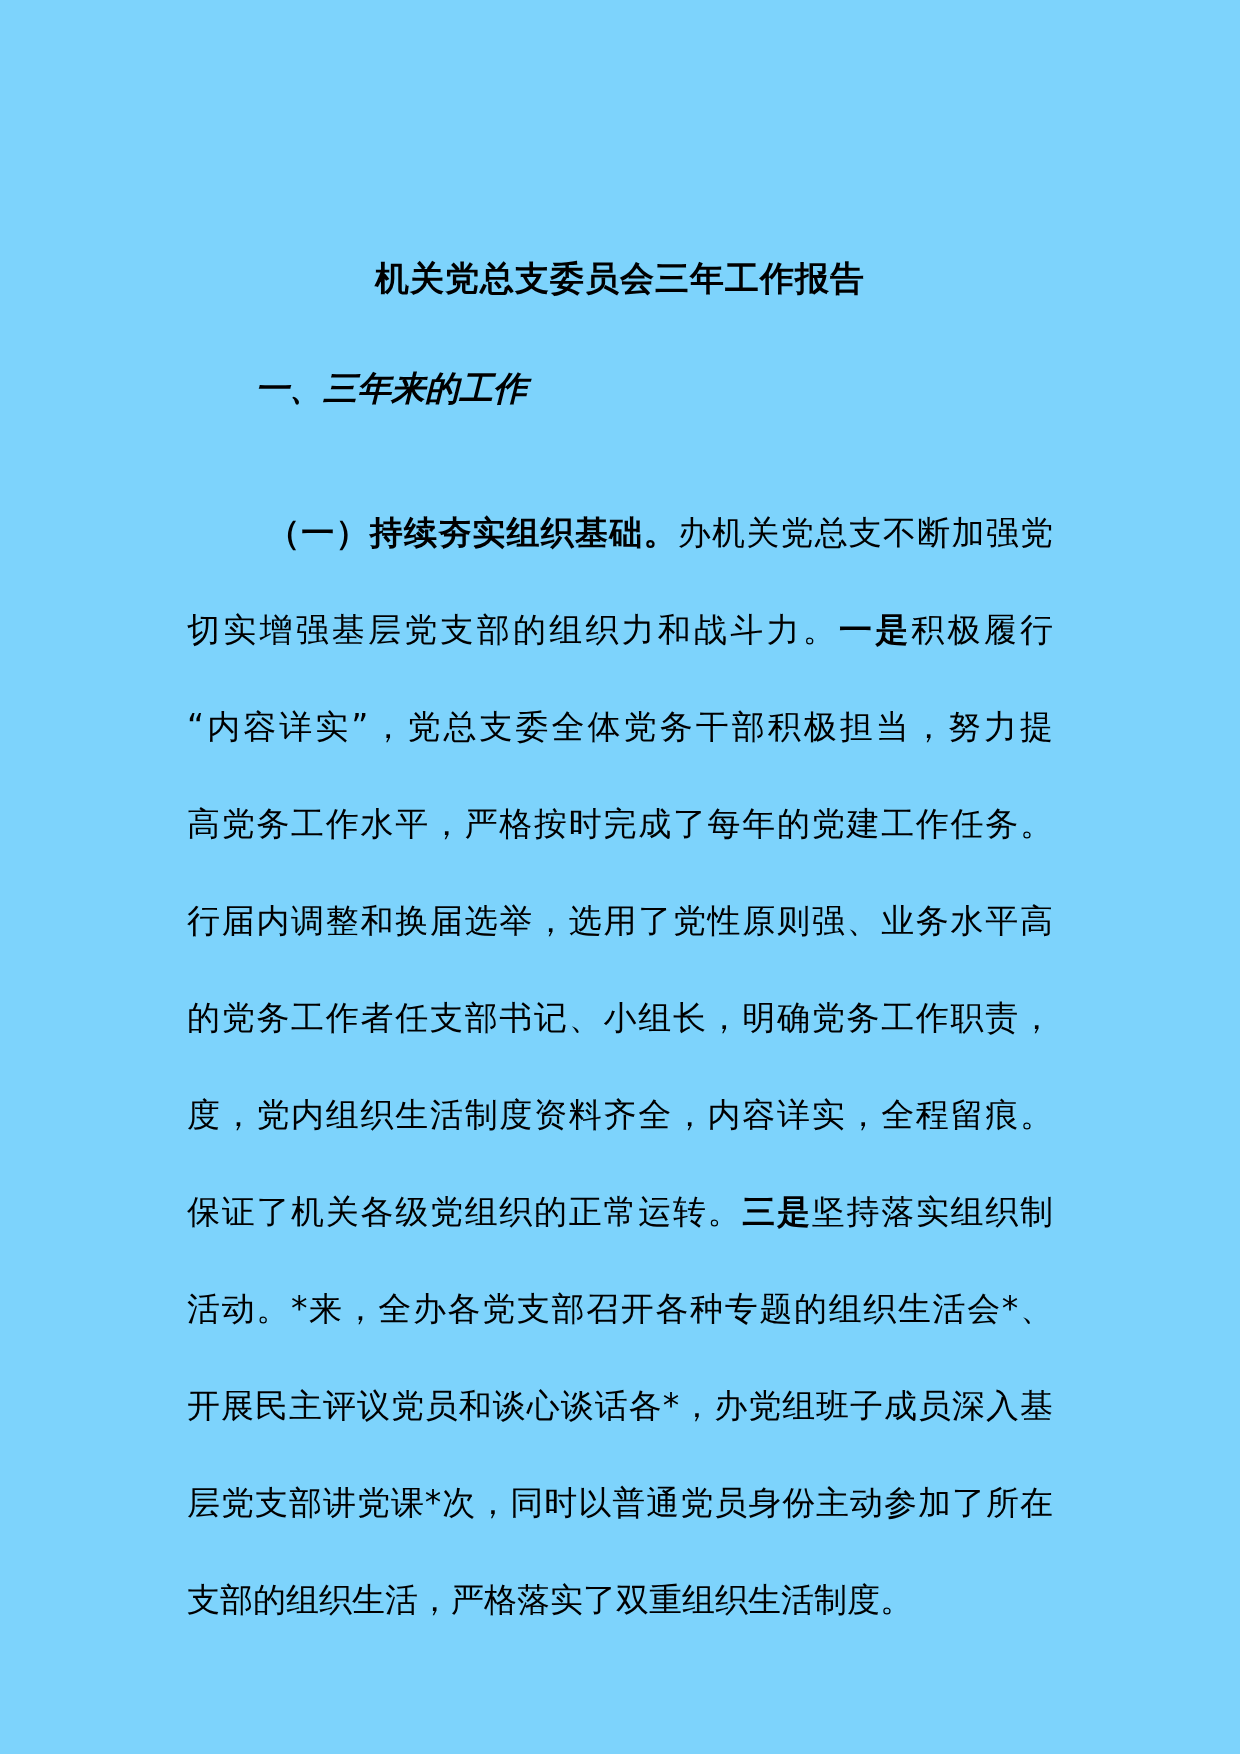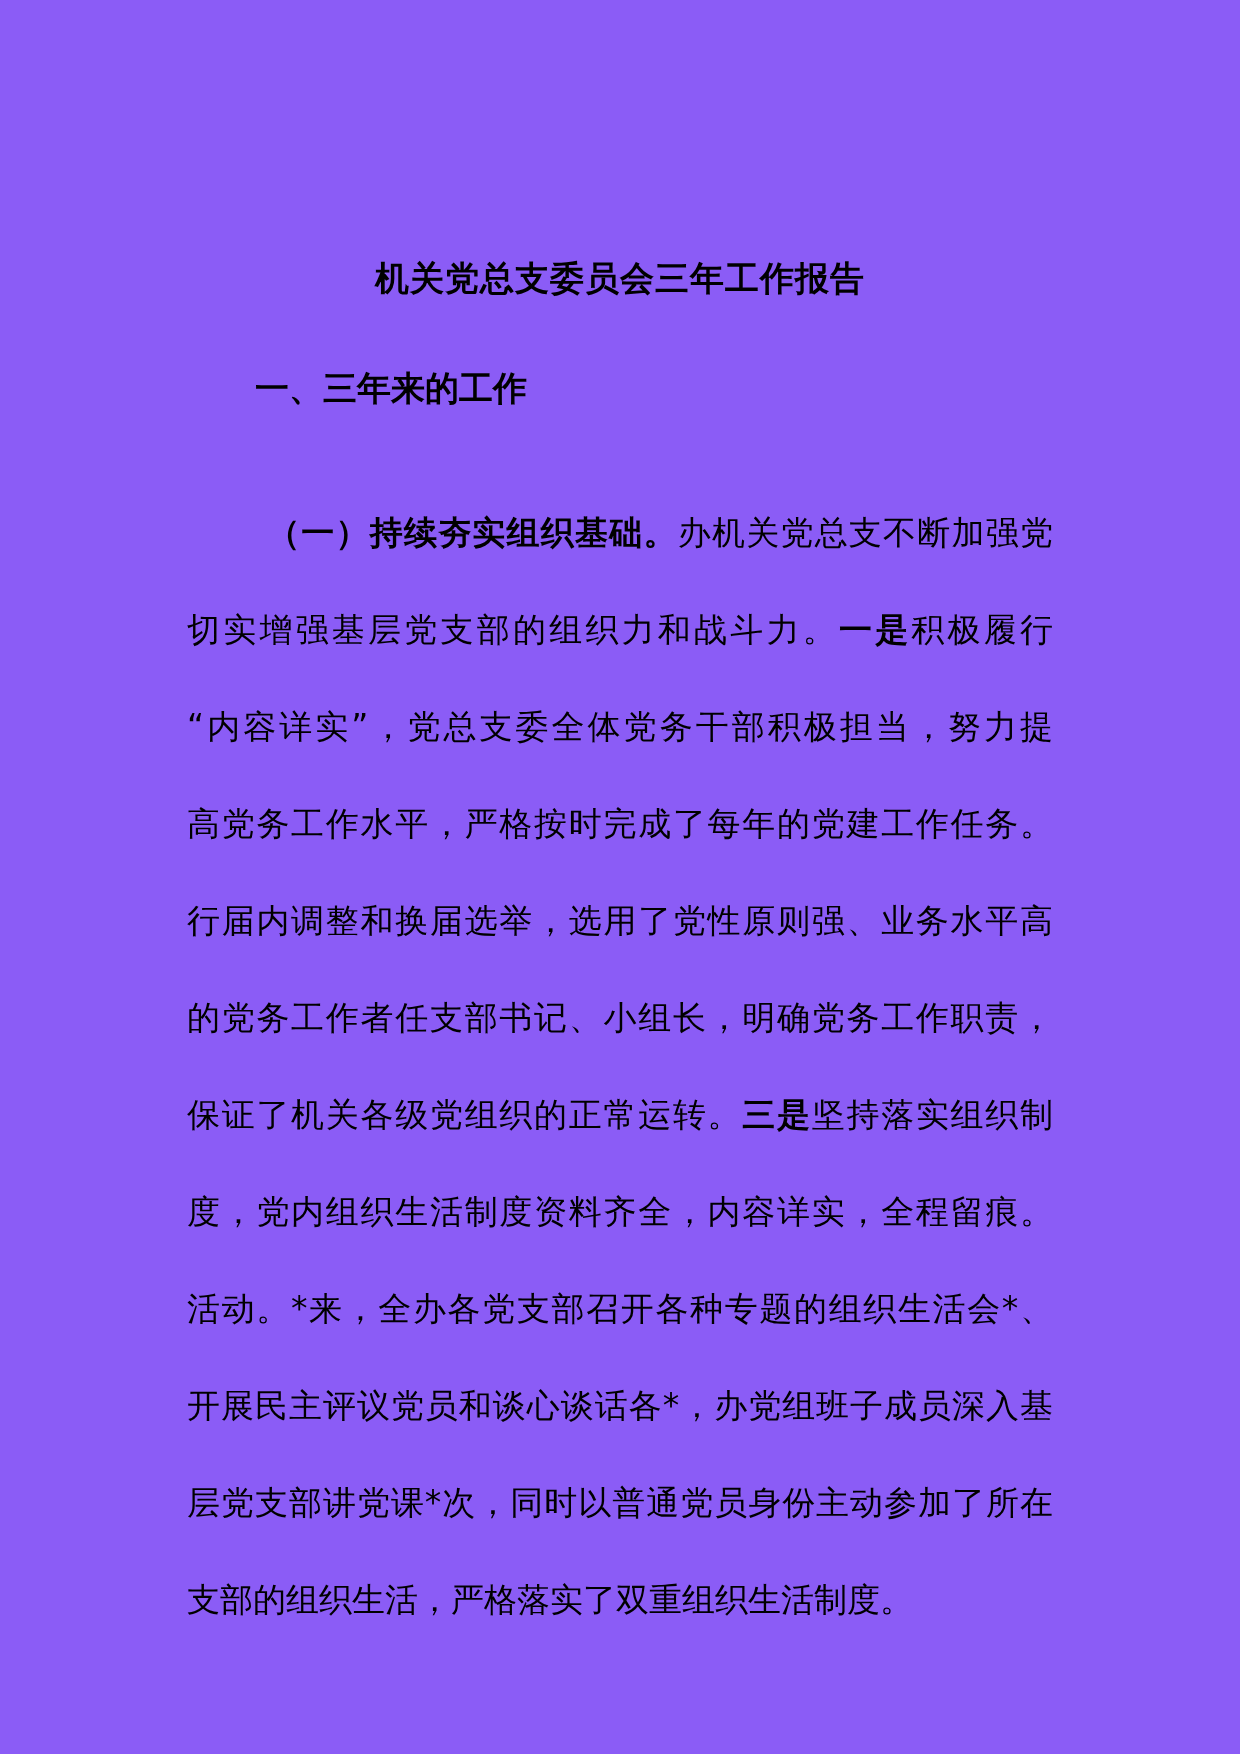--- a/index.html
+++ b/index.html
@@ -14,40 +14,41 @@
     overflow: hidden;
     font-family: "DejaVu Sans", "Liberation Sans", sans-serif;
     color: #000000;
   }
   .page {
     position: absolute;
     left: 0;
     top: 0;
     width: 1240px;
     height: 1754px;
-    background: #8b5cf6;
+    background: #7dd3fc;
   }
   .title {
     position: absolute;
     left: 0;
     top: 256px;
     width: 1240px;
     text-align: center;
     font-size: 34px;
     font-weight: bold;
     line-height: 44px;
     letter-spacing: 1px;
   }
   .heading {
     position: absolute;
     left: 255px;
     top: 366px;
     font-size: 34px;
     font-weight: bold;
     line-height: 44px;
+    font-style: italic;
   }
   .body {
     position: absolute;
     left: 187px;
     top: 478px;
     width: 866px;
   }
   .line {
     height: 65px;
     line-height: 46px;
@@ -75,21 +76,21 @@
 
   <div class="heading">一、三年来的工作</div>
 
   <div class="body">
     <div class="line first"><span class="b">（一）持续夯实组织基础。</span><span>办机关党总支不断加强党</span></div>
     <div class="line"><span>切实增强基层党支部的组织力和战斗力。</span><span class="b">一是</span><span>积极履行</span></div>
     <div class="line"><span>“内容详实”，党总支委全体党务干部积极担当，努力提</span></div>
     <div class="line"><span>高党务工作水平，严格按时完成了每年的党建工作任务。</span></div>
     <div class="line"><span>行届内调整和换届选举，选用了党性原则强、业务水平高</span></div>
     <div class="line"><span>的党务工作者任支部书记、小组长，明确党务工作职责，</span></div>
+    <div class="line"><span>度，党内组织生活制度资料齐全，内容详实，全程留痕。</span></div>
     <div class="line"><span>保证了机关各级党组织的正常运转。</span><span class="b">三是</span><span>坚持落实组织制</span></div>
-    <div class="line"><span>度，党内组织生活制度资料齐全，内容详实，全程留痕。</span></div>
     <div class="line"><span>活动。*来，全办各党支部召开各种专题的组织生活会*、</span></div>
     <div class="line"><span>开展民主评议党员和谈心谈话各*，办党组班子成员深入基</span></div>
     <div class="line"><span>层党支部讲党课*次，同时以普通党员身份主动参加了所在</span></div>
     <div class="line last"><span>支部的组织生活，严格落实了双重组织生活制度。</span></div>
   </div>
 
 </div>
 
 </body></html>

